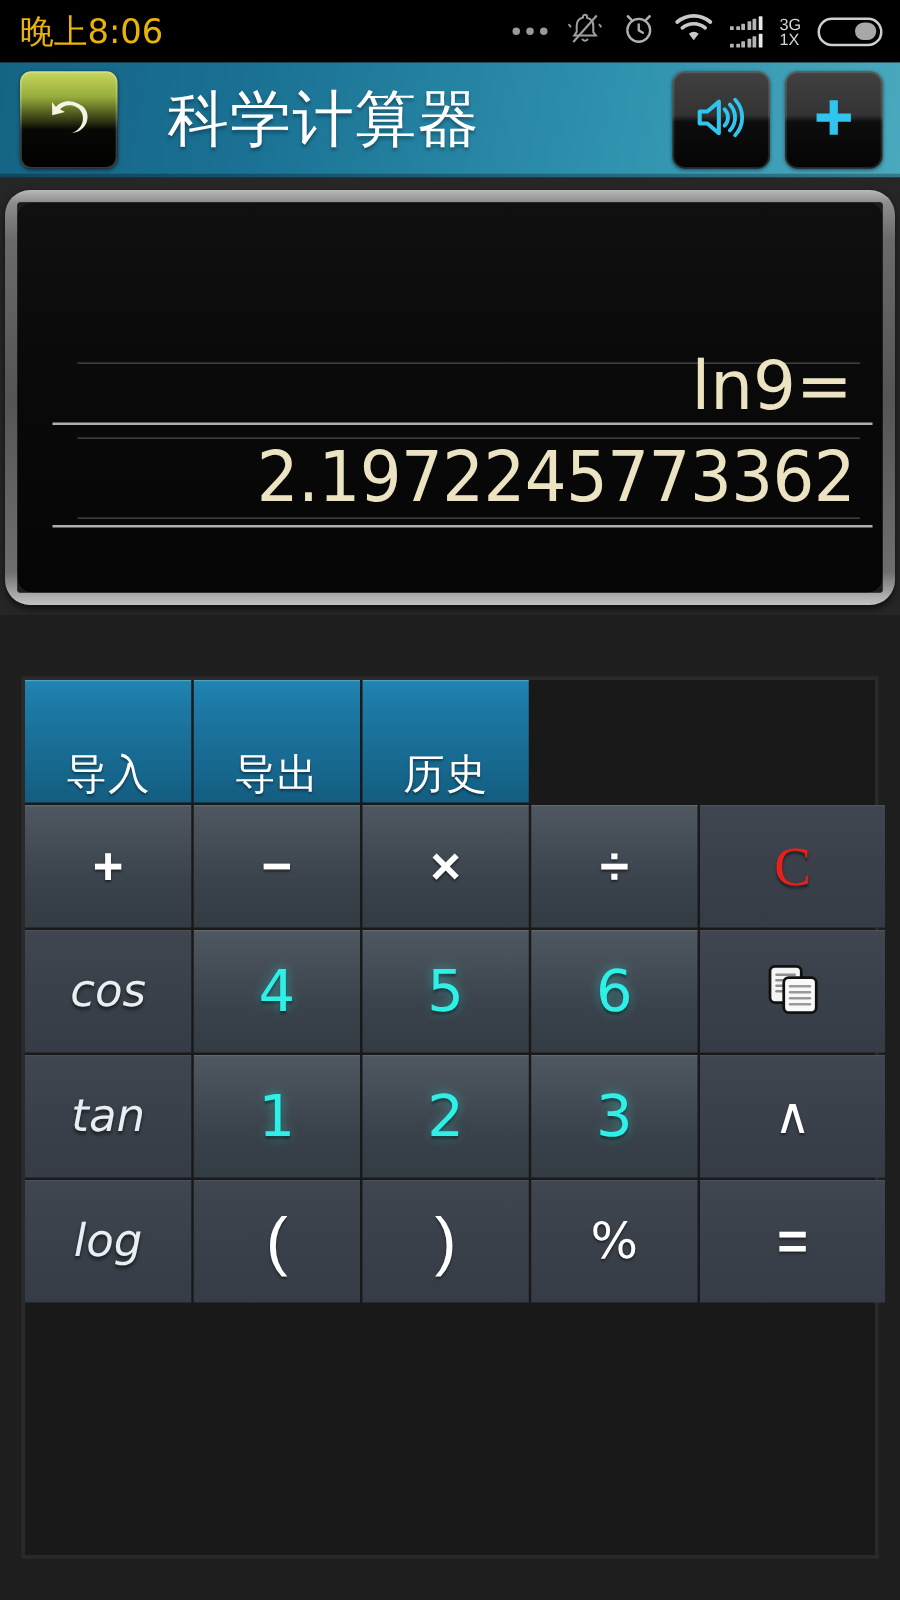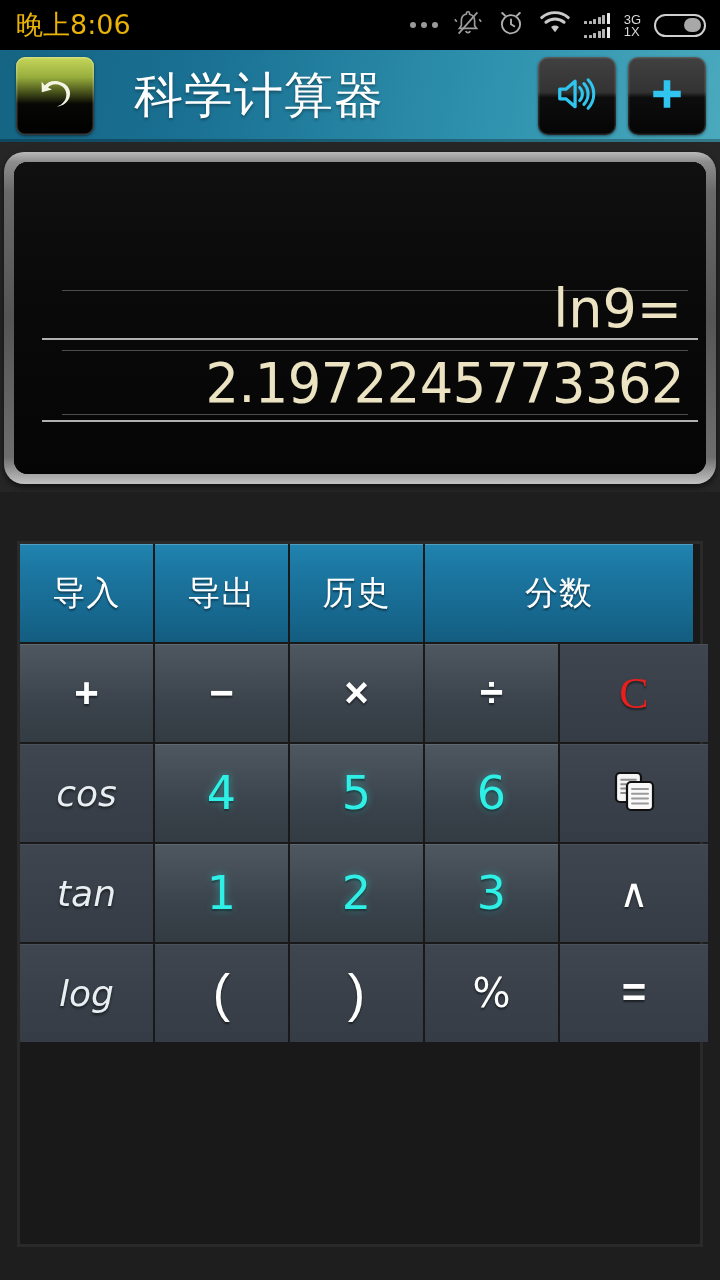--- a/index.html
+++ b/index.html
@@ -75,21 +75,21 @@
     background:#262626;
   }
   .display-outer {
     position:absolute; left:4px; top:10px; width:712px; height:332px;
     border-radius:20px;
     background:linear-gradient(180deg,#b9b9b9 0%,#8d8d8d 3%,#6a6a6a 12%,#555 50%,#6e6e6e 92%,#c3c3c3 100%);
     box-shadow:0 3px 6px rgba(0,0,0,.6);
     padding:10px;
   }
   .display-inner {
-    width:100%; height:100%; border-radius:14px;
+    width:100%; height:100%; border-radius:2px;
     background:#0b0b0b;
     box-shadow:inset 0 0 0 4px #1c1c1c, inset 0 4px 14px rgba(0,0,0,.9);
     position:relative; overflow:hidden;
   }
   .scr {
     position:absolute; left:0; right:0; top:0; bottom:0;
     background:linear-gradient(180deg,#101010 0%,#0a0a0a 40%,#050505 100%);
     border-radius:12px;
   }
   .rule { position:absolute; height:1px; }
@@ -132,20 +132,21 @@
     position:relative; user-select:none;
   }
   
   .key.blue {
     height:98px;
     background:linear-gradient(180deg,#2184b1 0%,#1c79a4 22%,#17688f 70%,#135d80 100%);
     box-shadow:inset 0 1px 0 rgba(255,255,255,.22);
     color:#fff; font-size:33px; letter-spacing:1px;
     font-family:"DejaVu Sans","Liberation Sans",sans-serif;
     text-shadow:0 2px 2px rgba(0,0,0,.45);
+    align-items:flex-end;
   }
   
   .key.grad {
     height:98px;
     background:linear-gradient(180deg,#4f5860 0%,#454e57 30%,#3a424b 62%,#333b43 100%);
     box-shadow:inset 0 1px 0 rgba(255,255,255,.10);
   }
   
   .key.flat {
     height:98px;
@@ -290,23 +291,20 @@
         <div class="row toprow">
           <div class="key blue">
             <span>导入</span>
             </div>
           <div class="key blue">
             <span>导出</span>
             </div>
           <div class="key blue">
             <span>历史</span>
             </div>
-          <div class="key blue">
-            <span>分数</span>
-            </div>
         </div>
 
         <div class="row">
           <div class="key grad">
             <span class="op">+</span>
             </div>
           <div class="key grad">
             <span class="op">−</span>
             </div>
           <div class="key grad">

